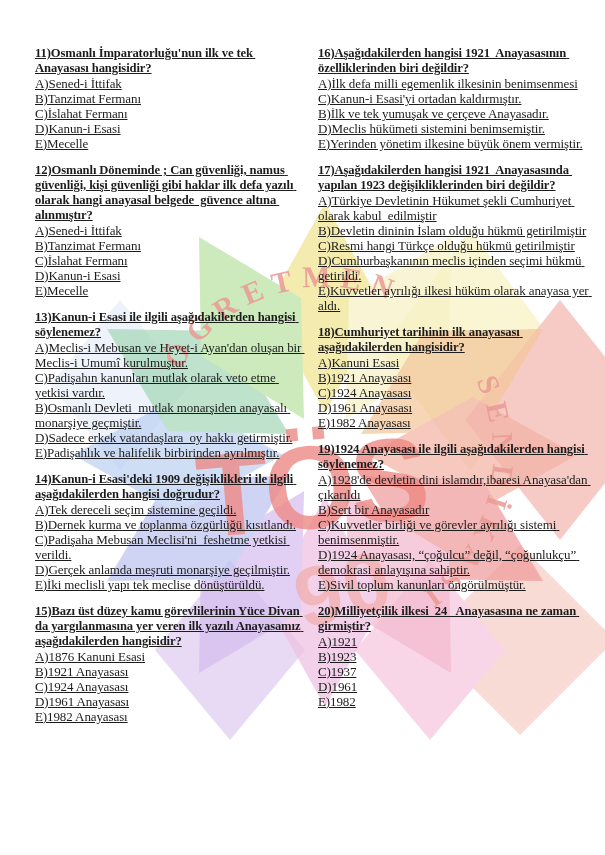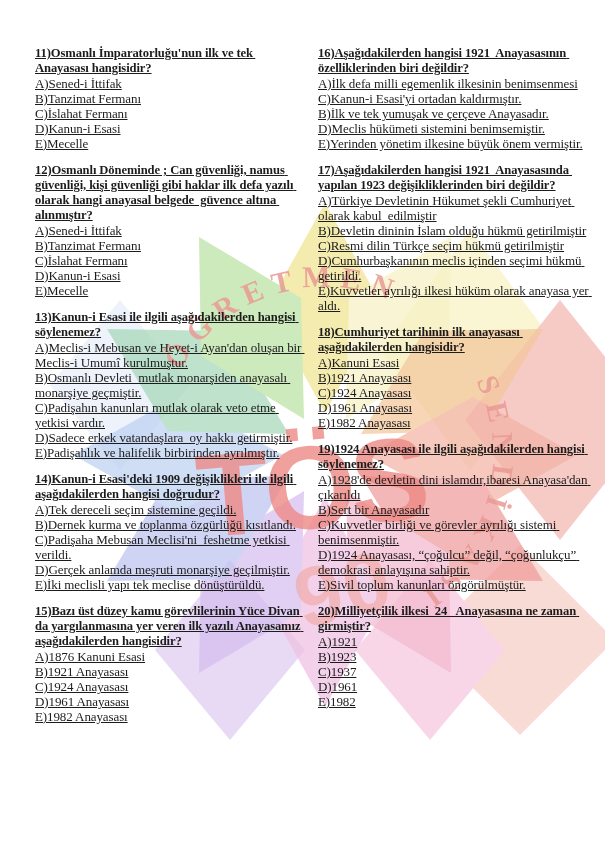--- a/index.html
+++ b/index.html
@@ -83,22 +83,22 @@
       <div class="option">A)Sened-i İttifak</div>
       <div class="option">B)Tanzimat Fermanı</div>
       <div class="option">C)İslahat Fermanı</div>
       <div class="option">D)Kanun-i Esasi</div>
       <div class="option">E)Mecelle</div>
     </div>
 
     <div class="question">
       <div class="stem">13)Kanun-i Esasi ile ilgili aşağıdakilerden hangisi söylenemez?</div>
       <div class="option">A)Meclis-i Mebusan ve Heyet-i Ayan'dan oluşan bir Meclis-i Umumî kurulmuştur.</div>
+      <div class="option">C)Padişahın kanunları mutlak olarak veto etme yetkisi vardır.</div>
       <div class="option">B)Osmanlı Devleti  mutlak monarşiden anayasalı monarşiye geçmiştir.</div>
-      <div class="option">C)Padişahın kanunları mutlak olarak veto etme yetkisi vardır.</div>
       <div class="option">D)Sadece erkek vatandaşlara  oy hakkı getirmiştir.</div>
       <div class="option">E)Padişahlık ve halifelik birbirinden ayrılmıştır.</div>
     </div>
 
     <div class="question">
       <div class="stem">14)Kanun-i Esasi'deki 1909 değişiklikleri ile ilgili aşağıdakilerden hangisi doğrudur?</div>
       <div class="option">A)Tek dereceli seçim sistemine geçildi.</div>
       <div class="option">B)Dernek kurma ve toplanma özgürlüğü kısıtlandı.</div>
       <div class="option">C)Padişaha Mebusan Meclisi'ni  feshetme yetkisi verildi.</div>
       <div class="option">D)Gerçek anlamda meşruti monarşiye geçilmiştir.</div>
@@ -124,21 +124,21 @@
       <div class="option">C)Kanun-i Esasi'yi ortadan kaldırmıştır.</div>
       <div class="option">B)İlk ve tek yumuşak ve çerçeve Anayasadır.</div>
       <div class="option">D)Meclis hükümeti sistemini benimsemiştir.</div>
       <div class="option">E)Yerinden yönetim ilkesine büyük önem vermiştir.</div>
     </div>
 
     <div class="question">
       <div class="stem">17)Aşağıdakilerden hangisi 1921  Anayasasında yapılan 1923 değişikliklerinden biri değildir?</div>
       <div class="option">A)Türkiye Devletinin Hükumet şekli Cumhuriyet olarak kabul  edilmiştir</div>
       <div class="option">B)Devletin dininin İslam olduğu hükmü getirilmiştir</div>
-      <div class="option">C)Resmi dilin Türkçe seçim hükmü getirilmiştir</div>
+      <div class="option">C)Resmi hangi Türkçe olduğu hükmü getirilmiştir</div>
       <div class="option">D)Cumhurbaşkanının meclis içinden seçimi hükmü getirildi.</div>
       <div class="option">E)Kuvvetler ayrılığı ilkesi hüküm olarak anayasa yer aldı.</div>
     </div>
 
     <div class="question">
       <div class="stem">18)Cumhuriyet tarihinin ilk anayasası aşağıdakilerden hangisidir?</div>
       <div class="option">A)Kanuni Esasi</div>
       <div class="option">B)1921 Anayasası</div>
       <div class="option">C)1924 Anayasası</div>
       <div class="option">D)1961 Anayasası</div>

